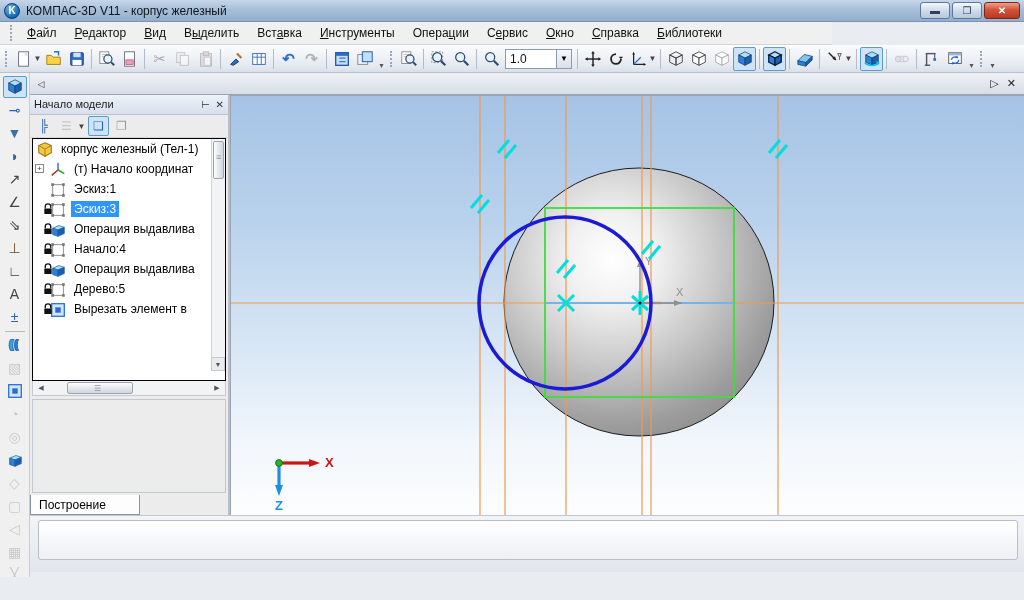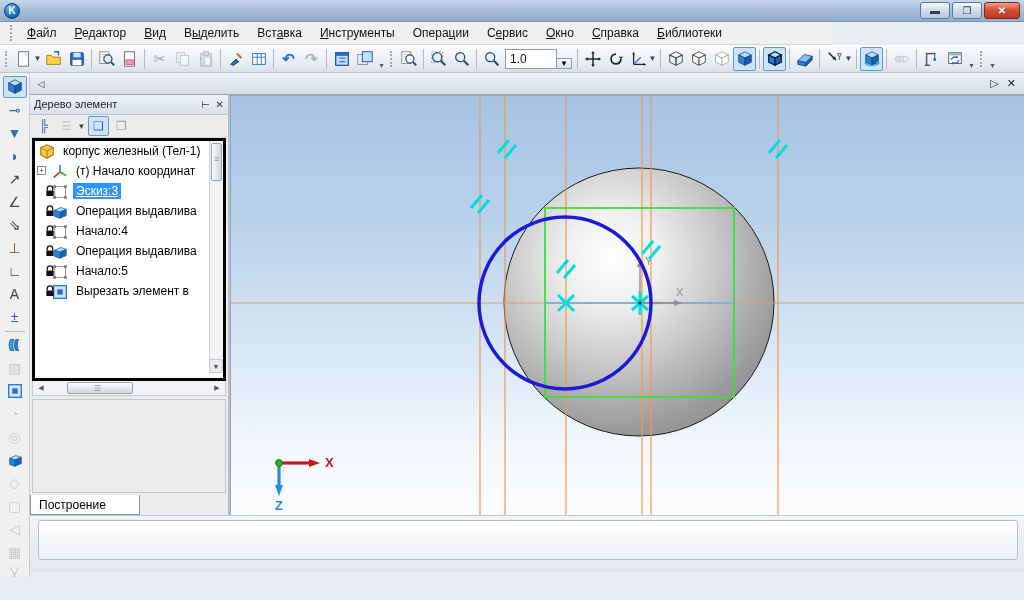--- a/index.html
+++ b/index.html
@@ -36,21 +36,21 @@
     background:linear-gradient(#fbfcfe,#e4e9f0 80%,#d9dfe8); border-bottom:1px solid #b9c2ce;
     display:flex; align-items:center; padding-left:2px; white-space:nowrap; }
   .tbtn { width:23px; height:24px; display:inline-flex; align-items:center; justify-content:center;
     border:1px solid transparent; border-radius:2px; cursor:pointer; position:relative; flex:none; }
   .tbtn.sel { border:1px solid #5c9ccc; background:#cfe3f7; }
   .tbtn.dis { filter:grayscale(1); opacity:.45; cursor:default; }
   .tbtn .g { font-size:15px; line-height:1; }
   .tsep { width:1px; height:20px; background:#b4bcc8; margin:0 3px; flex:none; }
   .tcaret { font-size:8px; color:#444; margin-left:-2px; width:9px; text-align:center; cursor:pointer; flex:none;}
   .toverflow { font-size:8px; color:#555; width:11px; text-align:center; align-self:flex-end; padding-bottom:2px; cursor:pointer; flex:none;}
-  .combo { display:inline-flex; height:20px; flex:none; margin:7px 2px;align-items:flex-end; }
+  .combo { display:inline-flex; height:20px; flex:none; margin:7px 2px; }
   .combo .val { width:52px; background:#fff; border:1px solid #8b9bb0; font-size:12px; padding:2px 4px; color:#111; }
   .combo .drop { width:15px; border:1px solid #8b9bb0; border-left:none;
     background:linear-gradient(#f6f8fb,#d8e0ea); font-size:8px; display:flex; align-items:center; justify-content:center; cursor:pointer; }
 
   
   .tabbar { position:absolute; left:30px; top:73px; width:994px; height:22px;
     background:linear-gradient(#eef1f5,#d7dde6); border-bottom:1px solid #9aa4b2; display:flex; align-items:flex-end; }
   .tabscroll { width:14px; height:16px; display:flex; align-items:center; justify-content:center;
     color:#333; font-size:9px; cursor:pointer; margin:0 2px 2px 4px; }
   .doctab { position:relative; height:21px; min-width:148px; margin-left:8px; cursor:pointer; }
@@ -75,26 +75,26 @@
   .treepanel { position:absolute; left:30px; top:95px; width:200px; height:420px; background:#ececec;
     border-right:2px solid #b9bfc8; display:flex; flex-direction:column; }
   .tree-header { height:20px; background:linear-gradient(#eef2f8,#d8e0ec); border-bottom:1px solid #b9c2ce;
     display:flex; align-items:center; padding:0 4px; font-size:11px; color:#1c1c1c; }
   .tree-header .hbtns { margin-left:auto; display:flex; gap:6px; }
   .tree-header .hbtns span { cursor:pointer; color:#333; font-size:10px; }
   .pin-glyph { display:inline-block; transform:rotate(90deg); }
   .tree-tools { height:24px; background:#ececec; display:flex; align-items:center; gap:2px; padding:0 3px;
     border-bottom:1px solid #d8d8d8; }
   .tree-tools .tbtn { width:21px; height:20px; }
-  .treebox { position:relative; height:246px; background:#fff; border:3px solid #000000; margin:0 2px; overflow:hidden; }
+  .treebox { position:relative; height:246px; background:#fff; border:1px solid #000000; margin:0 2px; overflow:hidden; }
   .trow { position:relative; height:20px; display:flex; align-items:center; white-space:nowrap; padding-left:16px; }
   .trow.root { padding-left:3px; font-size:12px; }
   .trow .ticon { width:18px; height:16px; flex:none; margin-right:4px; }
   .trow .tlabel { font-size:12px; color:#000; padding:1px 3px; }
-  .trow.selected .tlabel { background:#2e95ff; color:#fff;text-decoration:underline; }
+  .trow.selected .tlabel { background:#2e95ff; color:#fff; }
   .trow .lock { position:absolute; left:10px; top:4px; width:10px; height:12px; }
   .trow .expander { position:absolute; left:2px; top:5px; width:9px; height:9px; background:#fff;
     border:1px solid #848b96; font-size:8px; line-height:7px; text-align:center; color:#333; cursor:pointer; }
   .vscroll { position:absolute; right:0; top:0; width:14px; height:232px; background:#f2f3f5; border-left:1px solid #d0d4da; }
   .vthumb { position:absolute; left:1px; top:2px; width:11px; height:38px;
     background:linear-gradient(90deg,#fdfdfd,#cfd6df); border:1px solid #9aa4b2; border-radius:2px; }
   .vthumb::after { content:'≡'; position:absolute; left:2px; top:10px; font-size:9px; color:#8a93a0; }
   .vdown { position:absolute; right:0; bottom:0; width:14px; height:14px; background:#e8eaee;
     border:1px solid #c4cad2; font-size:7px; color:#555; text-align:center; line-height:13px; cursor:pointer; }
   .hscroll { height:15px; margin:0 2px; background:#f2f3f5; border:1px solid #c4cad2; border-top:none;
@@ -123,20 +123,21 @@
     border-top:1px solid #a9aeb6; display:flex; align-items:center; padding-left:6px; color:#000; }
   .statusbar .msg { font-size:12px; }
 </style>
 </head>
 <body>
 
 <div id="app">
 
   <div class="titlebar">
     <div class="appicon">K</div>
+    <span class="title-text">КОМПАС-3D V11 - корпус железный</span>
     <div class="winbtns" id="winbtns">
         <div class="winbtn">▬</div>
         <div class="winbtn">❐</div>
         <div class="winbtn close">✕</div>
       </div>
   </div>
 
   <div class="menubar">
     <span class="grip"></span>
     <span id="menuitems"><span class="menuitem"><u>Ф</u>айл</span><span class="menuitem"><u>Р</u>едактор</span><span class="menuitem"><u>В</u>ид</span><span class="menuitem">В<u>ы</u>делить</span><span class="menuitem">Вст<u>а</u>вка</span><span class="menuitem"><u>И</u>нструменты</span><span class="menuitem">Опера<u>ц</u>ии</span><span class="menuitem">С<u>е</u>рвис</span><span class="menuitem"><u>О</u>кно</span><span class="menuitem"><u>С</u>правка</span><span class="menuitem"><u>Б</u>иблиотеки</span></span>
@@ -486,21 +487,21 @@
       <span class="lbtn dis">
         <span class="g" style="color:#9a9a9a">▦</span>
       </span>
       <span class="lbtn dis">
         <span class="g" style="color:#9a9a9a">╳</span>
       </span>
     </div>
 
   <div class="treepanel">
     <div class="tree-header">
-      <span>Дерево элемент</span>
+      <span>Начало модели</span>
       <span class="hbtns" id="treeheaderbtns">
           <span><span class="pin-glyph">⊥</span></span>
           <span>✕</span>
         </span>
     </div>
     <div class="tree-tools" id="treetools">
         <span class="tbtn">
           <span class="g" style="font-size:12px;color:#2b5fb8">╠</span>
         </span>
         <span class="tbtn dis">
@@ -526,59 +527,43 @@
           </div>
           <div class="trow">
             <span class="expander">+</span>
             <span class="ticon"><svg viewBox="0 0 20 20" width="18" height="18">
                 <line x1="10" y1="10" x2="10" y2="2" stroke="#2b6bd4" stroke-width="1.6"></line>
                 <line x1="10" y1="10" x2="3" y2="16" stroke="#cc2222" stroke-width="1.6"></line>
                 <line x1="10" y1="10" x2="17" y2="14" stroke="#22aa22" stroke-width="1.6"></line>
               </svg></span>
             <span class="tlabel">(т) Начало координат</span>
           </div>
-          <div class="trow selected">
-            <span class="lock"><svg viewBox="0 0 10 13" width="10" height="12">
-                <path d="M2,6 L2,4 A3,3 0 0 1 8,4 L8,6" fill="none" stroke="#111" stroke-width="1.4"></path>
-                <rect x="1" y="6" width="8" height="6" rx="1" fill="#111"></rect>
-              </svg></span>
+          <div class="trow">
             <span class="ticon"><svg viewBox="0 0 20 20" width="18" height="18">
                 <rect x="4" y="4" width="12" height="12" fill="none" stroke="#999" stroke-width="1.2"></rect>
                 <rect x="2.5" y="2.5" width="3" height="3" fill="#777"></rect>
                 <rect x="14.5" y="2.5" width="3" height="3" fill="#777"></rect>
                 <rect x="2.5" y="14.5" width="3" height="3" fill="#777"></rect>
                 <rect x="14.5" y="14.5" width="3" height="3" fill="#777"></rect>
               </svg></span>
-            <span class="tlabel">Эскиз:3</span>
-          </div>
-          <div class="trow">
-            <span class="lock"><svg viewBox="0 0 10 13" width="10" height="12">
-                <path d="M2,6 L2,4 A3,3 0 0 1 8,4 L8,6" fill="none" stroke="#111" stroke-width="1.4"></path>
-                <rect x="1" y="6" width="8" height="6" rx="1" fill="#111"></rect>
-              </svg></span>
-            <span class="ticon"><svg viewBox="0 0 20 20" width="18" height="18">
-                <polygon points="4,8 11,5 17,7 10,10" fill="#aee0f5" stroke="#1b5fb0" stroke-width="0.8"></polygon>
-                <polygon points="4,8 10,10 10,17 4,15" fill="#2e7fd6" stroke="#1b5fb0" stroke-width="0.8"></polygon>
-                <polygon points="10,10 17,7 17,14 10,17" fill="#1c5fae" stroke="#1b5fb0" stroke-width="0.8"></polygon>
-              </svg></span>
-            <span class="tlabel">Операция выдавлива</span>
-          </div>
-          <div class="trow">
+            <span class="tlabel">Эскиз:1</span>
+          </div>
+          <div class="trow selected">
             <span class="lock"><svg viewBox="0 0 10 13" width="10" height="12">
                 <path d="M2,6 L2,4 A3,3 0 0 1 8,4 L8,6" fill="none" stroke="#111" stroke-width="1.4"></path>
                 <rect x="1" y="6" width="8" height="6" rx="1" fill="#111"></rect>
               </svg></span>
             <span class="ticon"><svg viewBox="0 0 20 20" width="18" height="18">
                 <rect x="4" y="4" width="12" height="12" fill="none" stroke="#999" stroke-width="1.2"></rect>
                 <rect x="2.5" y="2.5" width="3" height="3" fill="#777"></rect>
                 <rect x="14.5" y="2.5" width="3" height="3" fill="#777"></rect>
                 <rect x="2.5" y="14.5" width="3" height="3" fill="#777"></rect>
                 <rect x="14.5" y="14.5" width="3" height="3" fill="#777"></rect>
               </svg></span>
-            <span class="tlabel">Начало:4</span>
+            <span class="tlabel">Эскиз:3</span>
           </div>
           <div class="trow">
             <span class="lock"><svg viewBox="0 0 10 13" width="10" height="12">
                 <path d="M2,6 L2,4 A3,3 0 0 1 8,4 L8,6" fill="none" stroke="#111" stroke-width="1.4"></path>
                 <rect x="1" y="6" width="8" height="6" rx="1" fill="#111"></rect>
               </svg></span>
             <span class="ticon"><svg viewBox="0 0 20 20" width="18" height="18">
                 <polygon points="4,8 11,5 17,7 10,10" fill="#aee0f5" stroke="#1b5fb0" stroke-width="0.8"></polygon>
                 <polygon points="4,8 10,10 10,17 4,15" fill="#2e7fd6" stroke="#1b5fb0" stroke-width="0.8"></polygon>
                 <polygon points="10,10 17,7 17,14 10,17" fill="#1c5fae" stroke="#1b5fb0" stroke-width="0.8"></polygon>
@@ -590,21 +575,47 @@
                 <path d="M2,6 L2,4 A3,3 0 0 1 8,4 L8,6" fill="none" stroke="#111" stroke-width="1.4"></path>
                 <rect x="1" y="6" width="8" height="6" rx="1" fill="#111"></rect>
               </svg></span>
             <span class="ticon"><svg viewBox="0 0 20 20" width="18" height="18">
                 <rect x="4" y="4" width="12" height="12" fill="none" stroke="#999" stroke-width="1.2"></rect>
                 <rect x="2.5" y="2.5" width="3" height="3" fill="#777"></rect>
                 <rect x="14.5" y="2.5" width="3" height="3" fill="#777"></rect>
                 <rect x="2.5" y="14.5" width="3" height="3" fill="#777"></rect>
                 <rect x="14.5" y="14.5" width="3" height="3" fill="#777"></rect>
               </svg></span>
-            <span class="tlabel">Начало:5</span>
+            <span class="tlabel">Начало:4</span>
+          </div>
+          <div class="trow">
+            <span class="lock"><svg viewBox="0 0 10 13" width="10" height="12">
+                <path d="M2,6 L2,4 A3,3 0 0 1 8,4 L8,6" fill="none" stroke="#111" stroke-width="1.4"></path>
+                <rect x="1" y="6" width="8" height="6" rx="1" fill="#111"></rect>
+              </svg></span>
+            <span class="ticon"><svg viewBox="0 0 20 20" width="18" height="18">
+                <polygon points="4,8 11,5 17,7 10,10" fill="#aee0f5" stroke="#1b5fb0" stroke-width="0.8"></polygon>
+                <polygon points="4,8 10,10 10,17 4,15" fill="#2e7fd6" stroke="#1b5fb0" stroke-width="0.8"></polygon>
+                <polygon points="10,10 17,7 17,14 10,17" fill="#1c5fae" stroke="#1b5fb0" stroke-width="0.8"></polygon>
+              </svg></span>
+            <span class="tlabel">Операция выдавлива</span>
+          </div>
+          <div class="trow">
+            <span class="lock"><svg viewBox="0 0 10 13" width="10" height="12">
+                <path d="M2,6 L2,4 A3,3 0 0 1 8,4 L8,6" fill="none" stroke="#111" stroke-width="1.4"></path>
+                <rect x="1" y="6" width="8" height="6" rx="1" fill="#111"></rect>
+              </svg></span>
+            <span class="ticon"><svg viewBox="0 0 20 20" width="18" height="18">
+                <rect x="4" y="4" width="12" height="12" fill="none" stroke="#999" stroke-width="1.2"></rect>
+                <rect x="2.5" y="2.5" width="3" height="3" fill="#777"></rect>
+                <rect x="14.5" y="2.5" width="3" height="3" fill="#777"></rect>
+                <rect x="2.5" y="14.5" width="3" height="3" fill="#777"></rect>
+                <rect x="14.5" y="14.5" width="3" height="3" fill="#777"></rect>
+              </svg></span>
+            <span class="tlabel">Дерево:5</span>
           </div>
           <div class="trow">
             <span class="lock"><svg viewBox="0 0 10 13" width="10" height="12">
                 <path d="M2,6 L2,4 A3,3 0 0 1 8,4 L8,6" fill="none" stroke="#111" stroke-width="1.4"></path>
                 <rect x="1" y="6" width="8" height="6" rx="1" fill="#111"></rect>
               </svg></span>
             <span class="ticon"><svg viewBox="0 0 20 20" width="18" height="18">
                 <rect x="3" y="3" width="14" height="14" fill="#cfe7fa" stroke="#2b6bd4" stroke-width="1.4"></rect>
                 <rect x="7" y="7" width="6" height="6" fill="#2b6bd4"></rect>
               </svg></span>

